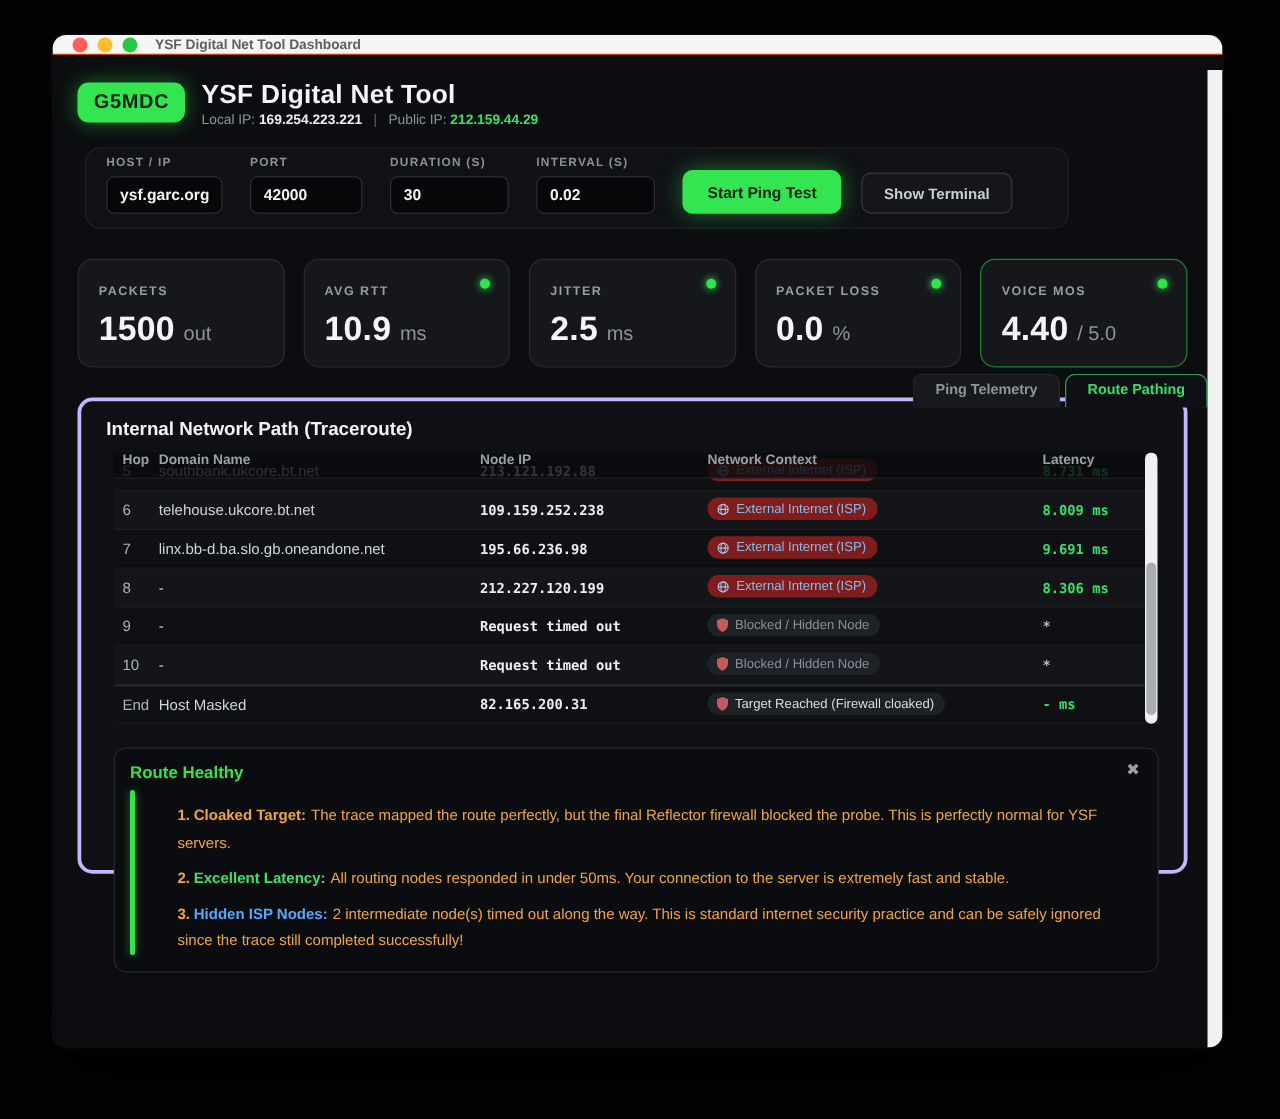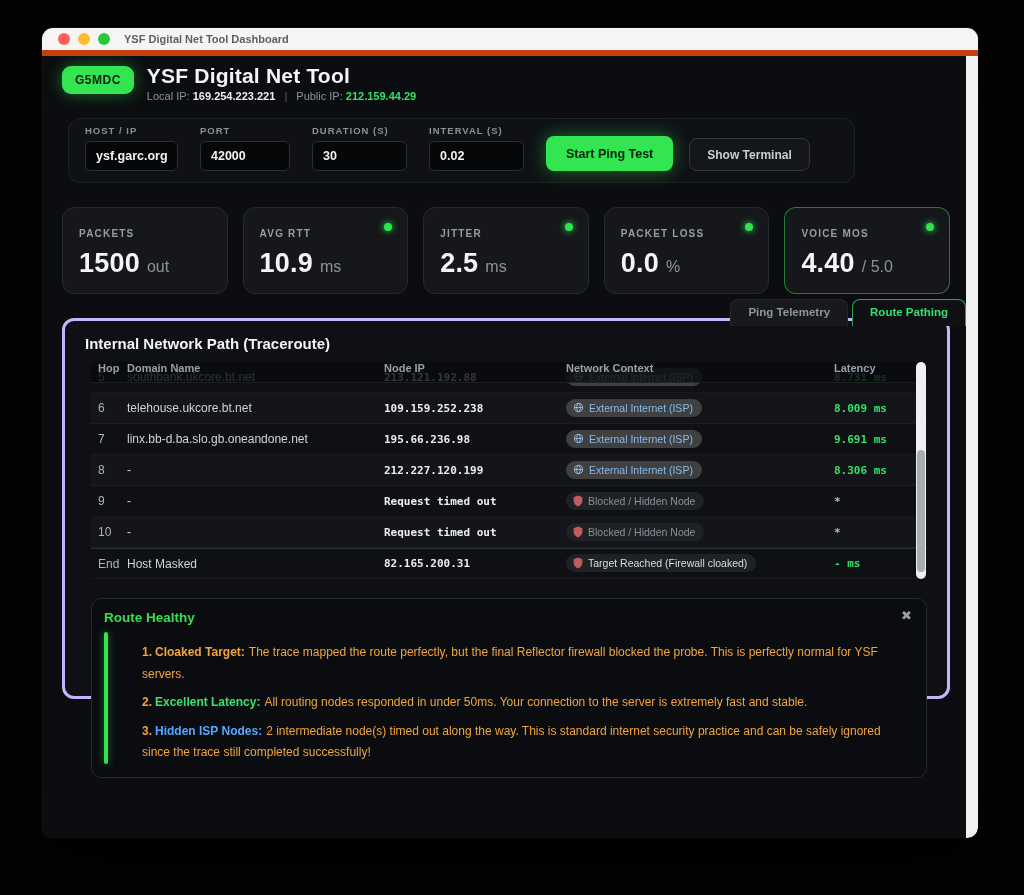--- a/index.html
+++ b/index.html
@@ -4,35 +4,35 @@
 <style>
   * { margin:0; padding:0; box-sizing:border-box; }
   html,body { width:1024px; height:895px; }
   body { background:#030304; font-family:"Liberation Sans", sans-serif; overflow:hidden; position:relative; }
 
   .window { position:absolute; left:42px; top:28px; width:936px; height:810px;
             background:#0b0d10; border-radius:11px; overflow:hidden;
             box-shadow:0 18px 60px rgba(0,0,0,.85), 0 0 0 1px rgba(255,255,255,.06); }
 
   
-  .titlebar { position:absolute; top:0; left:0; right:0; height:28px; background:#f6f5f4;
-              border-bottom:6px solid #c2410c; display:flex; align-items:center; padding-left:16px; z-index:10; }
+  .titlebar { position:absolute; top:0; left:0; right:0; height:16px; background:#f6f5f4;
+              border-bottom:1px solid #c2410c; display:flex; align-items:center; padding-left:16px; z-index:10; }
   .tl { width:12px; height:12px; border-radius:50%; margin-right:8px; }
   .tl.red{background:#ff5f57}.tl.yellow{background:#febc2e}.tl.green{background:#28c841}
   .win-title { font-size:11px; font-weight:700; color:#5c6065; margin-left:6px; }
 
   .win-scrollbar { position:absolute; top:28px; right:0; bottom:0; width:12px; background:#f1f1f2;
                    border-radius:0 0 10px 0; z-index:9; }
 
   .win-body { position:absolute; top:28px; left:0; right:12px; bottom:0; }
 
   
   .app-header { display:flex; gap:13px; padding:8px 0 0 20px; height:52px; }
   .callsign { align-self:flex-start; margin-top:2px; background:#33e550; color:#06240d; font-weight:800;
-              font-size:12px; padding:7px 13px; border-radius:9px; letter-spacing:.5px;
+              font-size:16px; padding:7px 13px; border-radius:9px; letter-spacing:.5px;
               box-shadow:0 0 16px rgba(51,229,80,.45); }
   .app-title { font-size:21px; font-weight:800; color:#f4f5f6; letter-spacing:.2px; }
   .ip-line { font-size:11px; color:#8d939b; margin-top:2px; }
   .ip-line .ip-white { color:#eceef0; font-weight:700; }
   .ip-line .ip-sep { margin:0 6px; color:#5a5f66; }
   .ip-line .ip-green { color:#35e06a; font-weight:700; }
 
   
   .controls { margin:10px 0 0 26px; width:787px; height:65px; background:#0f1115;
               border:1px solid #1e2126; border-radius:12px; display:flex; align-items:flex-end;
@@ -92,21 +92,21 @@
   .trow.alt { background:rgba(255,255,255,.022); }
   .trow.end-row { border-top:1px solid #2c3036; }
   .trow .c-hop { font-size:12px; color:#aeb4bb; }
   .trow .c-domain { font-size:12px; color:#cfd4d9; }
   .trow .c-ip { font-family:"DejaVu Sans Mono",monospace; font-size:11px; font-weight:700; color:#eceef0; }
   .trow .c-lat { font-family:"DejaVu Sans Mono",monospace; font-size:11px; font-weight:700; }
   .trow .c-lat.ok { color:#35e06a; }
   .trow .c-lat.na { color:#b7bcc2; }
   .badge { display:inline-flex; align-items:center; gap:5px; padding:3px 9px 3px 7px; border-radius:10px;
            font-size:10.5px; }
-  .badge.isp { background:#404040; color:#86baeb; }
+  .badge.isp { background:#7f1d1d; color:#86baeb; }
   .badge.blocked { background:#1e2125; color:#8a9097; }
   .badge.target { background:#1e2125; color:#d9dcdf; }
   .badge svg { flex:none; }
   .tbl-scroll { position:absolute; top:0; bottom:2px; right:1px; width:10px; background:#eef0f1;
                 border-radius:6px; z-index:4; }
   .tbl-thumb { position:absolute; left:1px; right:1px; top:88px; height:122px; background:#a9adb2; border-radius:5px; }
 
   
   .alert { margin:17px 20px 0 26px; height:180px; background:#0a0c0f; border:1px solid #25282d;
            border-radius:10px; position:relative; }

